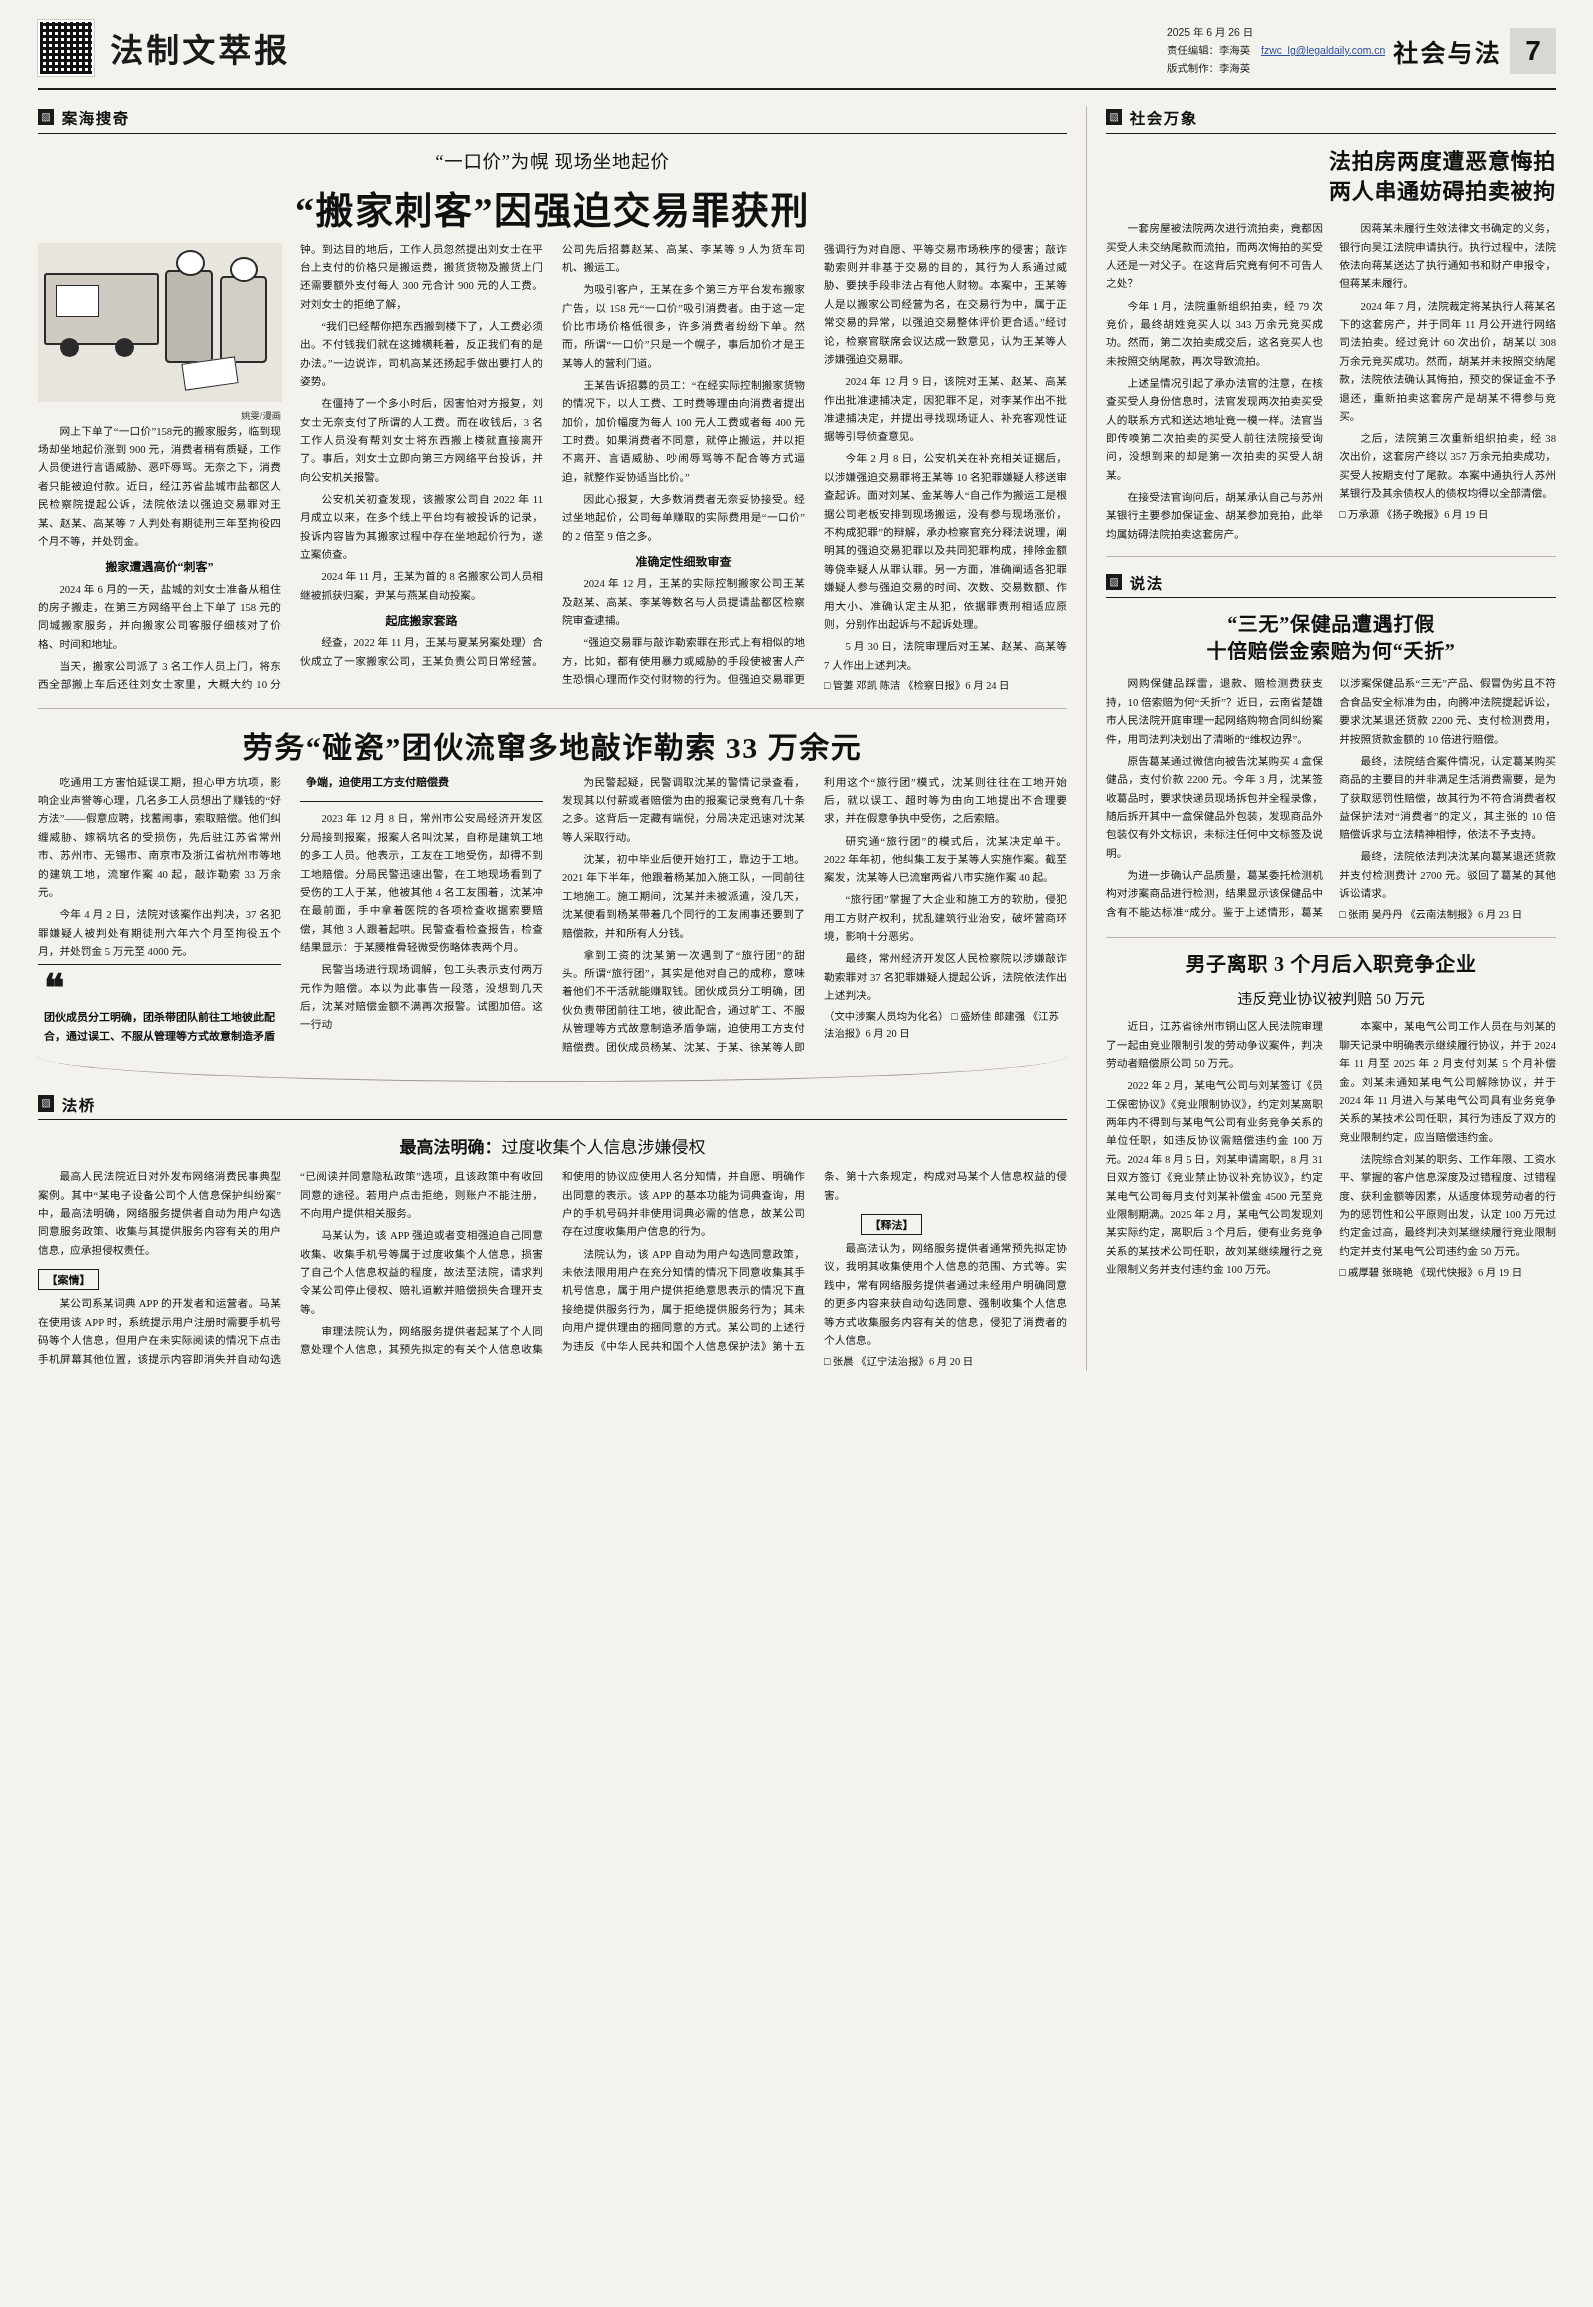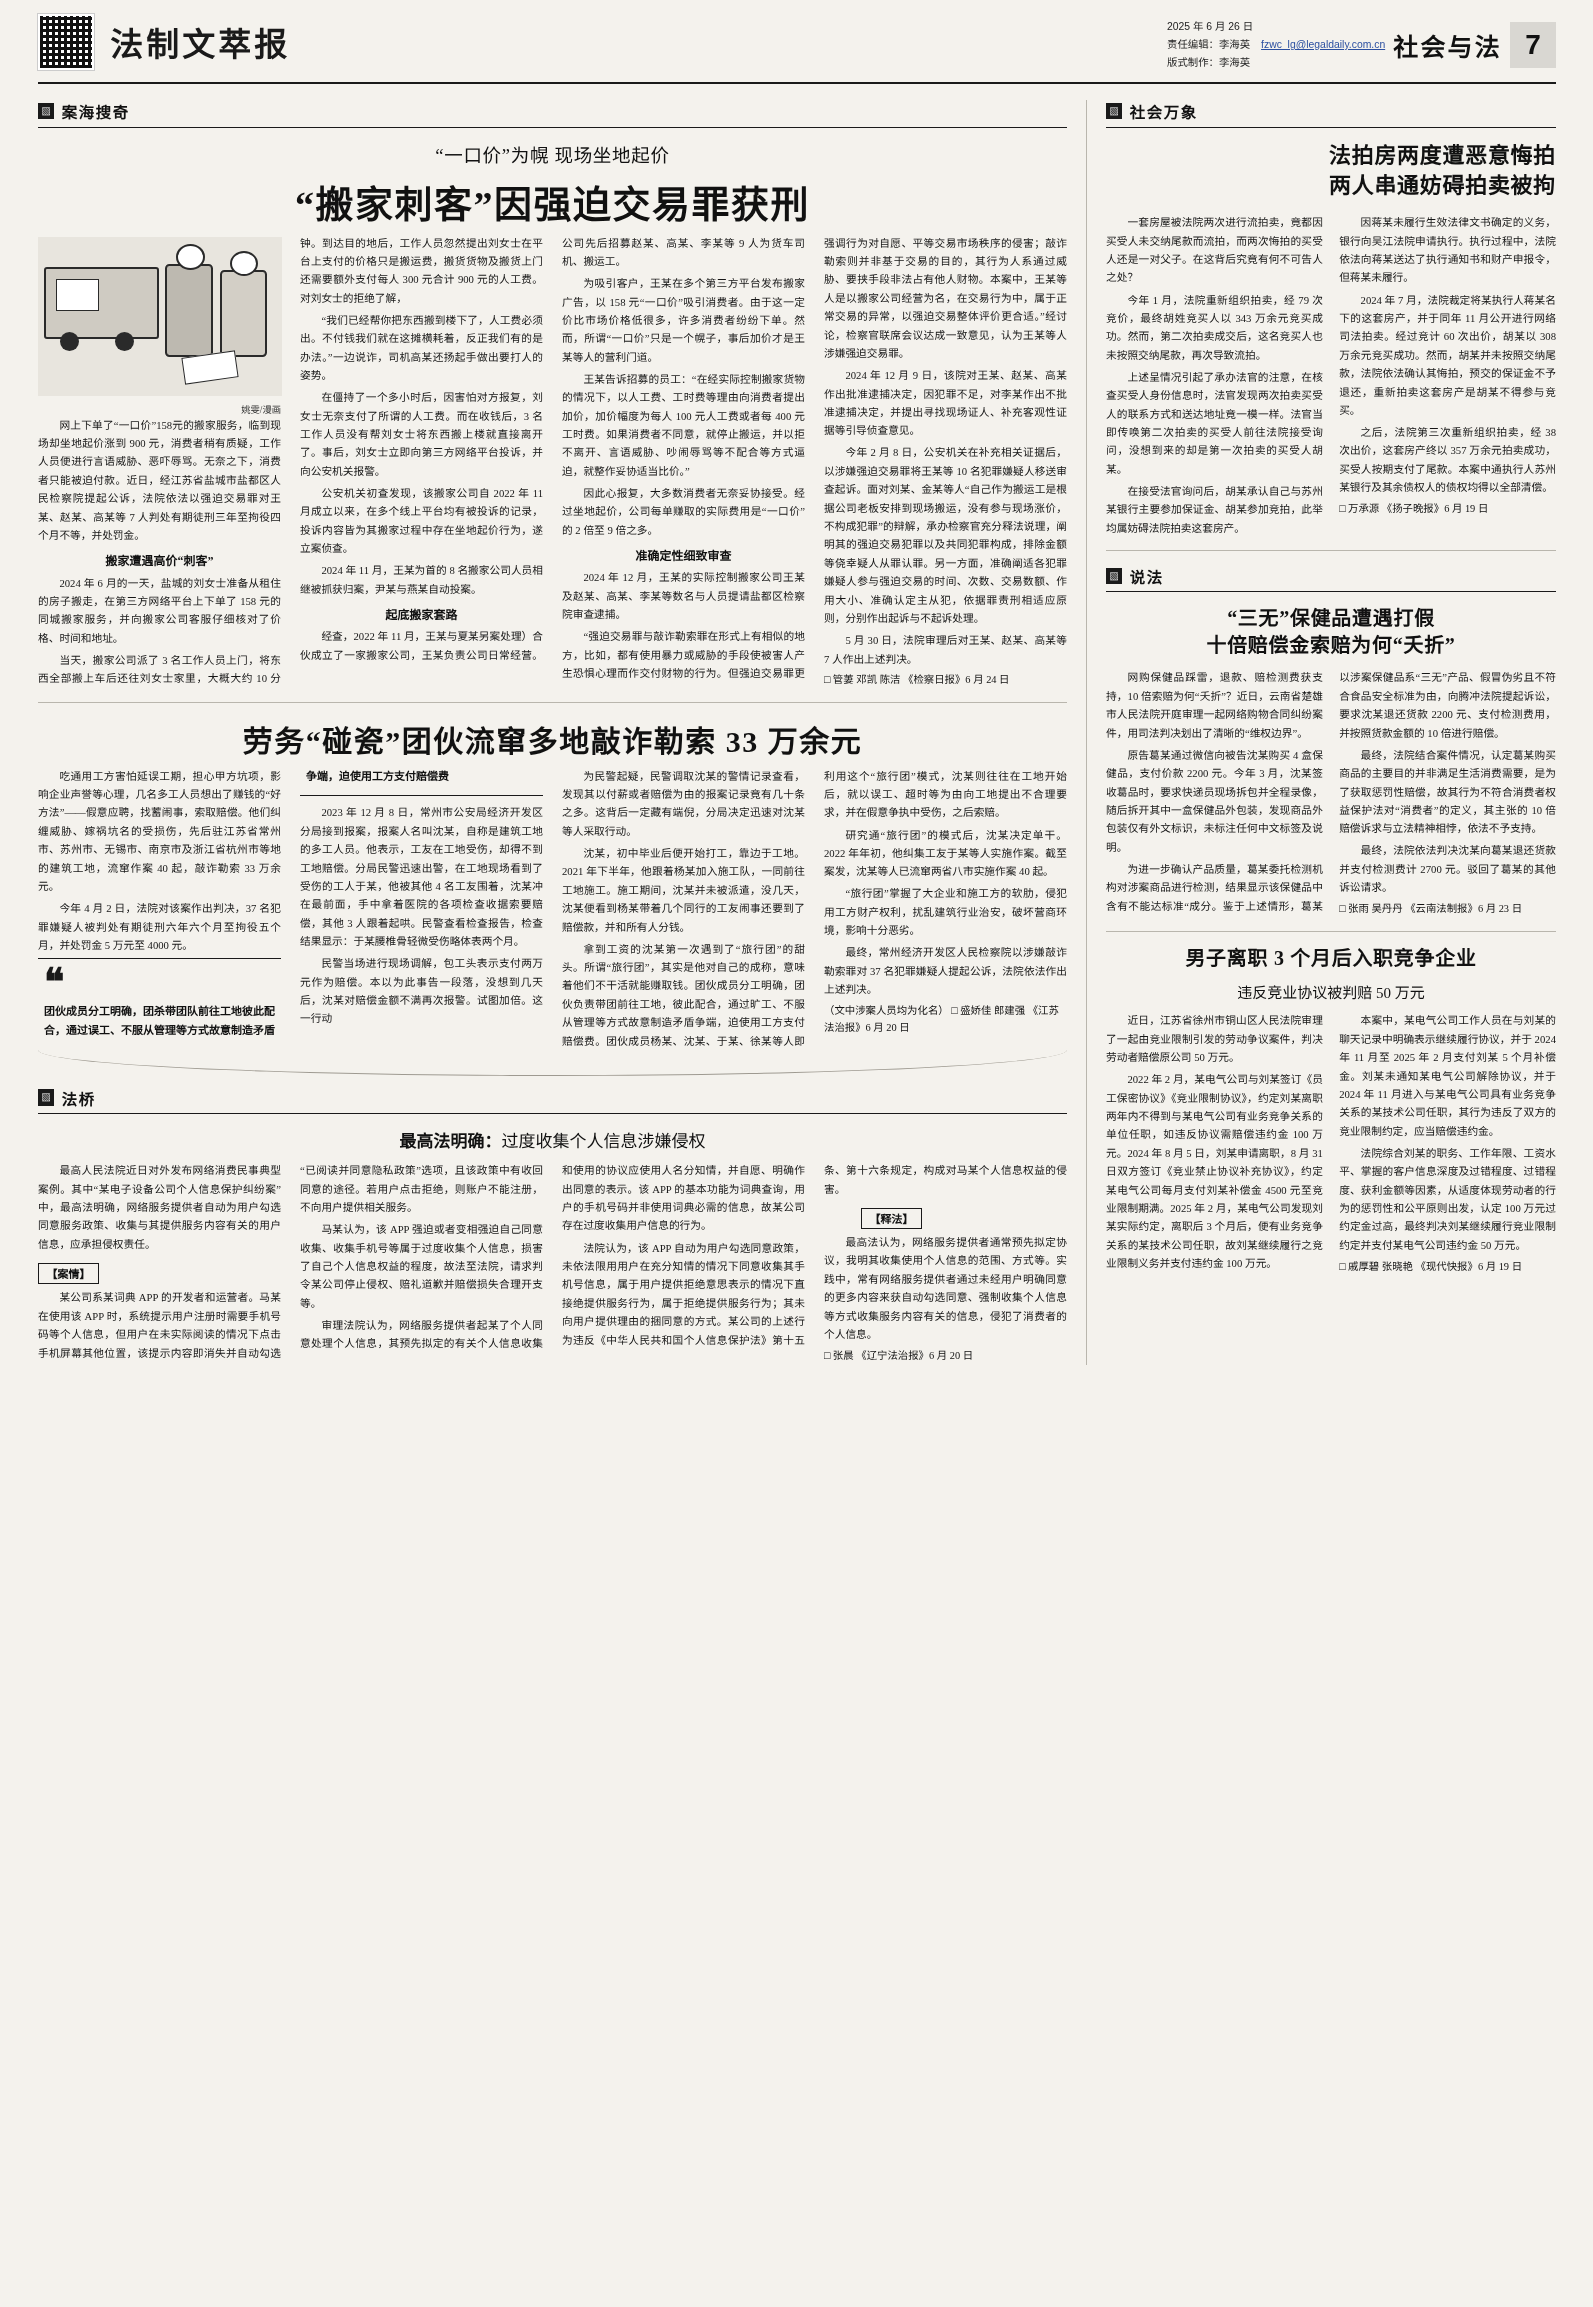--- a/index.html
+++ b/index.html
@@ -7,21 +7,21 @@
     width:1594px;
     background:#f3f1ec;
     font-family:"Liberation Serif","DejaVu Serif",serif;
     color:#111;
   }
   .page{
     width:1594px;
     min-height:2307px;
     background:#f4f2ed;
     box-sizing:border-box;
-    padding:14px 38px 22px 38px;
+    padding:20px 38px 22px 38px;
     position:relative;
   }
   
   .masthead{
     display:flex;
     align-items:flex-start;
     justify-content:space-between;
     border-bottom:2.2px solid #1a1a1a;
     padding-bottom:10.4px;
   }

